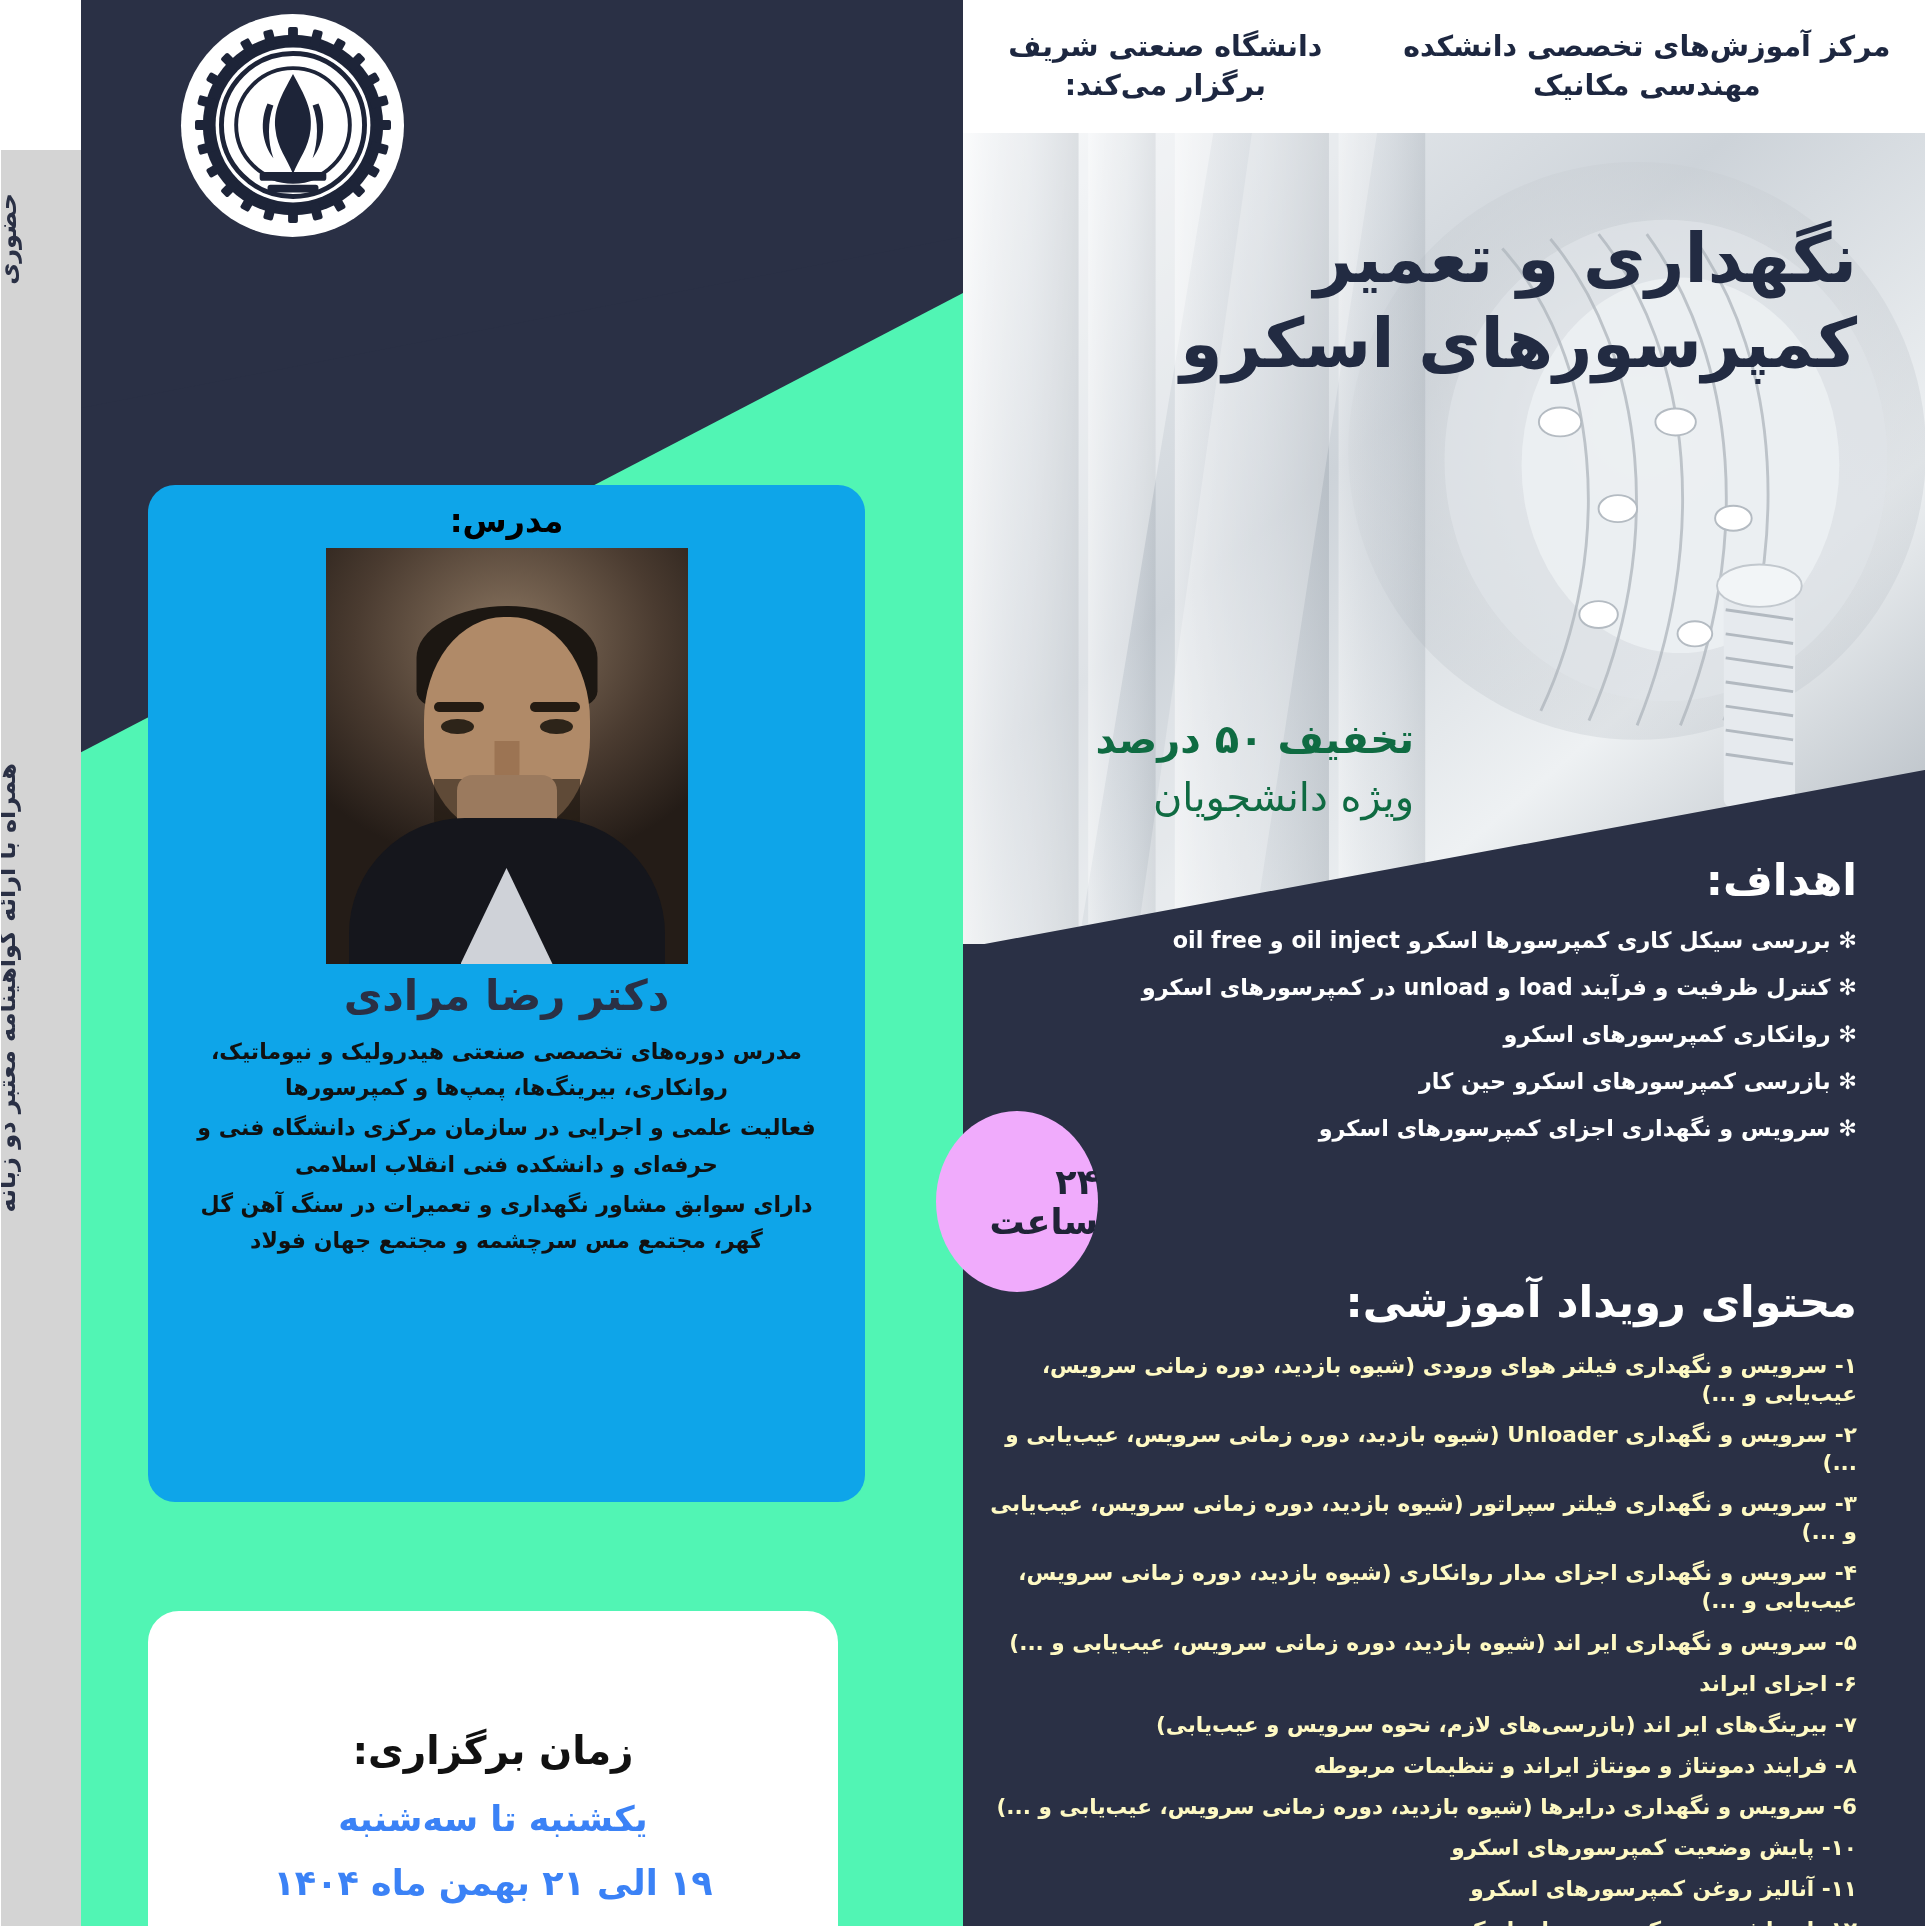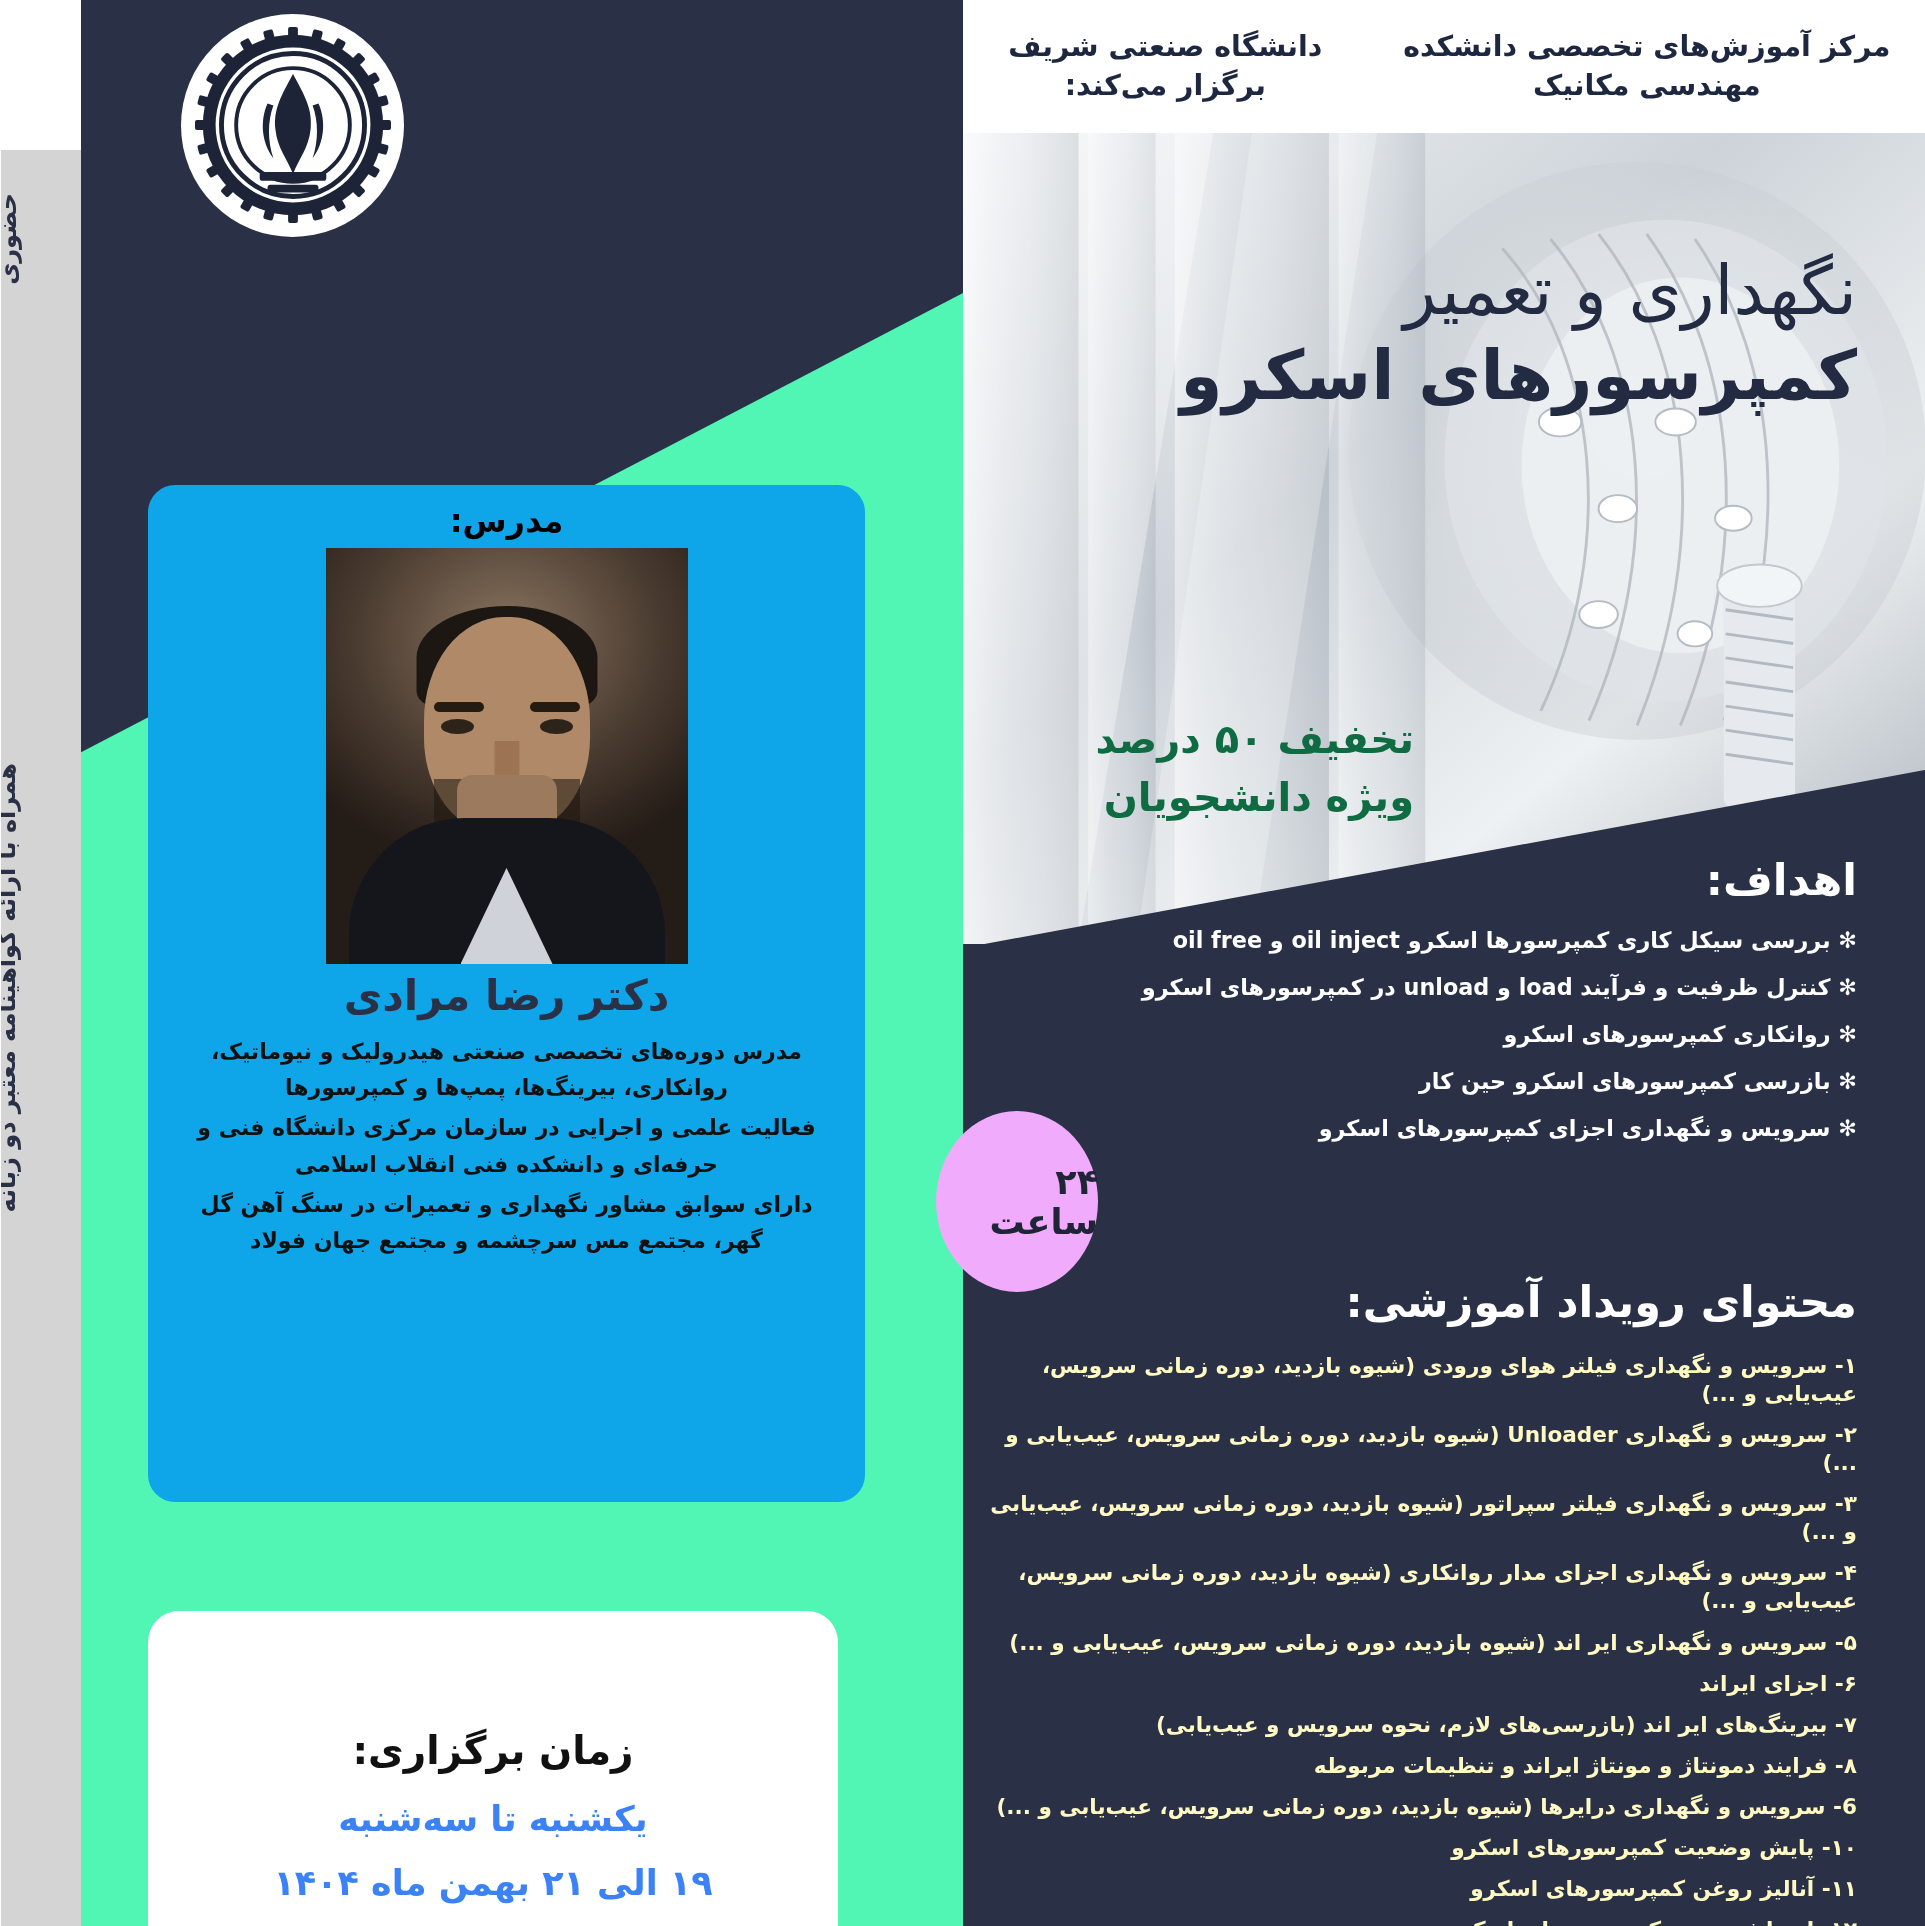--- a/index.html
+++ b/index.html
@@ -209,30 +209,30 @@
     background: #2a3045;
     clip-path: polygon(0 100%, 100% 34%, 100% 100%);
   }
 
   
   .main-title {
     position: absolute; right: 69px; top: 216px;
     width: 847px; z-index: 6;
     direction: rtl; text-align: right;
   }
-  .main-title-l1 { font-size: 68px; font-weight: normal; color: #222b42; line-height: 1.25; margin-top: 32px; }
+  .main-title-l1 { font-size: 68px; font-weight: bold; color: #222b42; line-height: 1.25; }
   .main-title-l2 { font-size: 68px; font-weight: bold; color: #222b42; line-height: 1.25; }
 
   
   .discount {
     position: absolute; right: 512px; top: 678px;
     z-index: 6; direction: rtl; text-align: right; margin-top: 32px;
   }
   .discount-l1 { font-size: 40px; font-weight: bold; color: #0f6b42; line-height: 1.45; }
-  .discount-l2 { font-size: 40px; font-weight: bold; color: #0f6b42; line-height: 1.45; }
+  .discount-l2 { font-size: 40px; font-weight: normal; color: #0f6b42; line-height: 1.45; }
 
   
   .goals-title {
     position: absolute; right: 69px; top: 855px; z-index: 6;
     font-size: 43px; font-weight: bold; color: #ffffff; direction: rtl;
   }
   .goals-list {
     position: absolute; right: 69px; top: 925px;
     width: 871px; z-index: 6; direction: rtl; text-align: right;
   }

